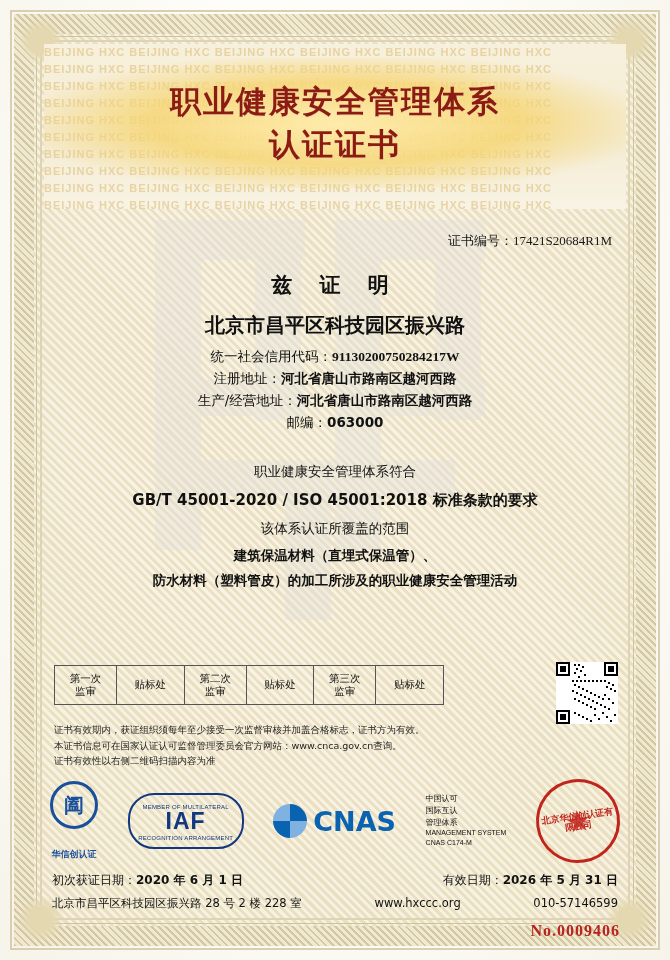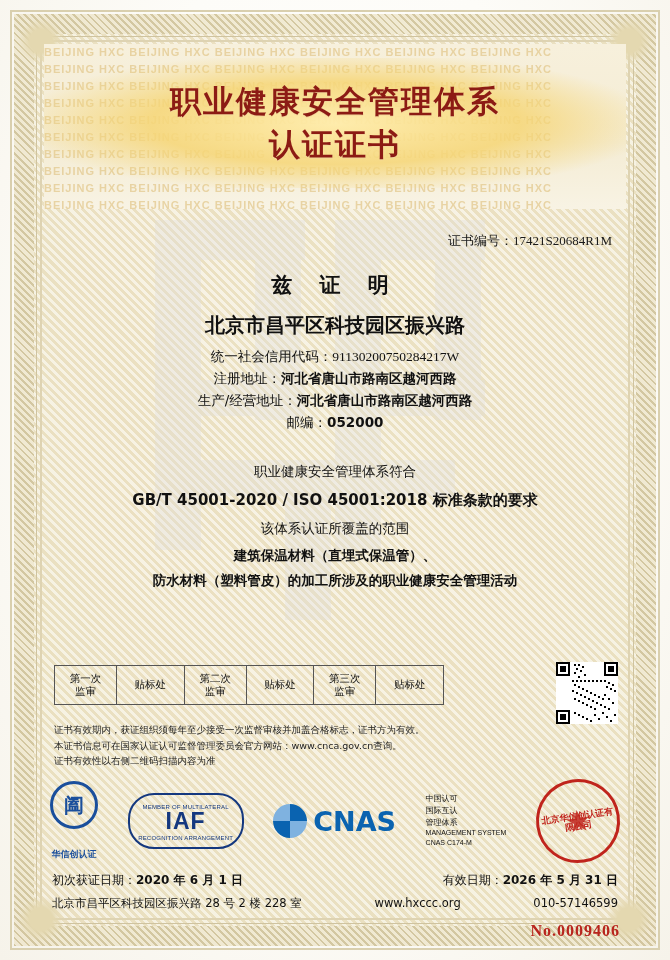--- a/index.html
+++ b/index.html
@@ -111,21 +111,21 @@
     font-size:20px;font-weight:bold;color:#111;
     font-family:"DejaVu Sans","Liberation Sans",sans-serif;
   }
   .kv{
     text-align:center;margin-top:7px;
     font-size:13.5px;color:#111;line-height:1.62;
     font-family:"DejaVu Sans","Liberation Sans",sans-serif;
   }
   .kv .lbl{font-weight:normal;}
   .kv .val{font-weight:bold;}
-  .kv .mono{font-family:"Liberation Serif","DejaVu Serif",serif;font-weight:normal;}
+  .kv .mono{font-family:"Liberation Serif","DejaVu Serif",serif;font-weight:bold;}
   .scopehead{
     text-align:center;margin-top:30px;font-size:13.5px;color:#111;
     font-family:"DejaVu Sans","Liberation Sans",sans-serif;
   }
   .standard{
     text-align:center;margin-top:10px;font-size:15px;font-weight:bold;color:#111;
     font-family:"DejaVu Sans","Liberation Sans",sans-serif;
   }
   .scopelbl{
     text-align:center;margin-top:10px;font-size:13.5px;color:#111;
@@ -298,21 +298,21 @@
       <div>
         <span class="lbl">统一社会信用代码：</span><span class="mono">91130200750284217W</span>
       </div>
       <div>
         <span class="lbl">注册地址：</span><span class="val">河北省唐山市路南区越河西路</span>
       </div>
       <div>
         <span class="lbl">生产/经营地址：</span><span class="val">河北省唐山市路南区越河西路</span>
       </div>
       <div>
-        <span class="lbl">邮编：</span><span class="val">052000</span>
+        <span class="lbl">邮编：</span><span class="val">063000</span>
       </div>
     </div>
 
     <div class="scopehead">职业健康安全管理体系符合</div>
     <div class="standard">GB/T 45001-2020 / ISO 45001:2018 标准条款的要求</div>
     <div class="scopelbl">该体系认证所覆盖的范围</div>
     <div class="scopetext">建筑保温材料（直埋式保温管）、</div>
     <div class="scopetext" style="margin-top:2px">防水材料（塑料管皮）的加工所涉及的职业健康安全管理活动</div>
 
     <table class="surv">

